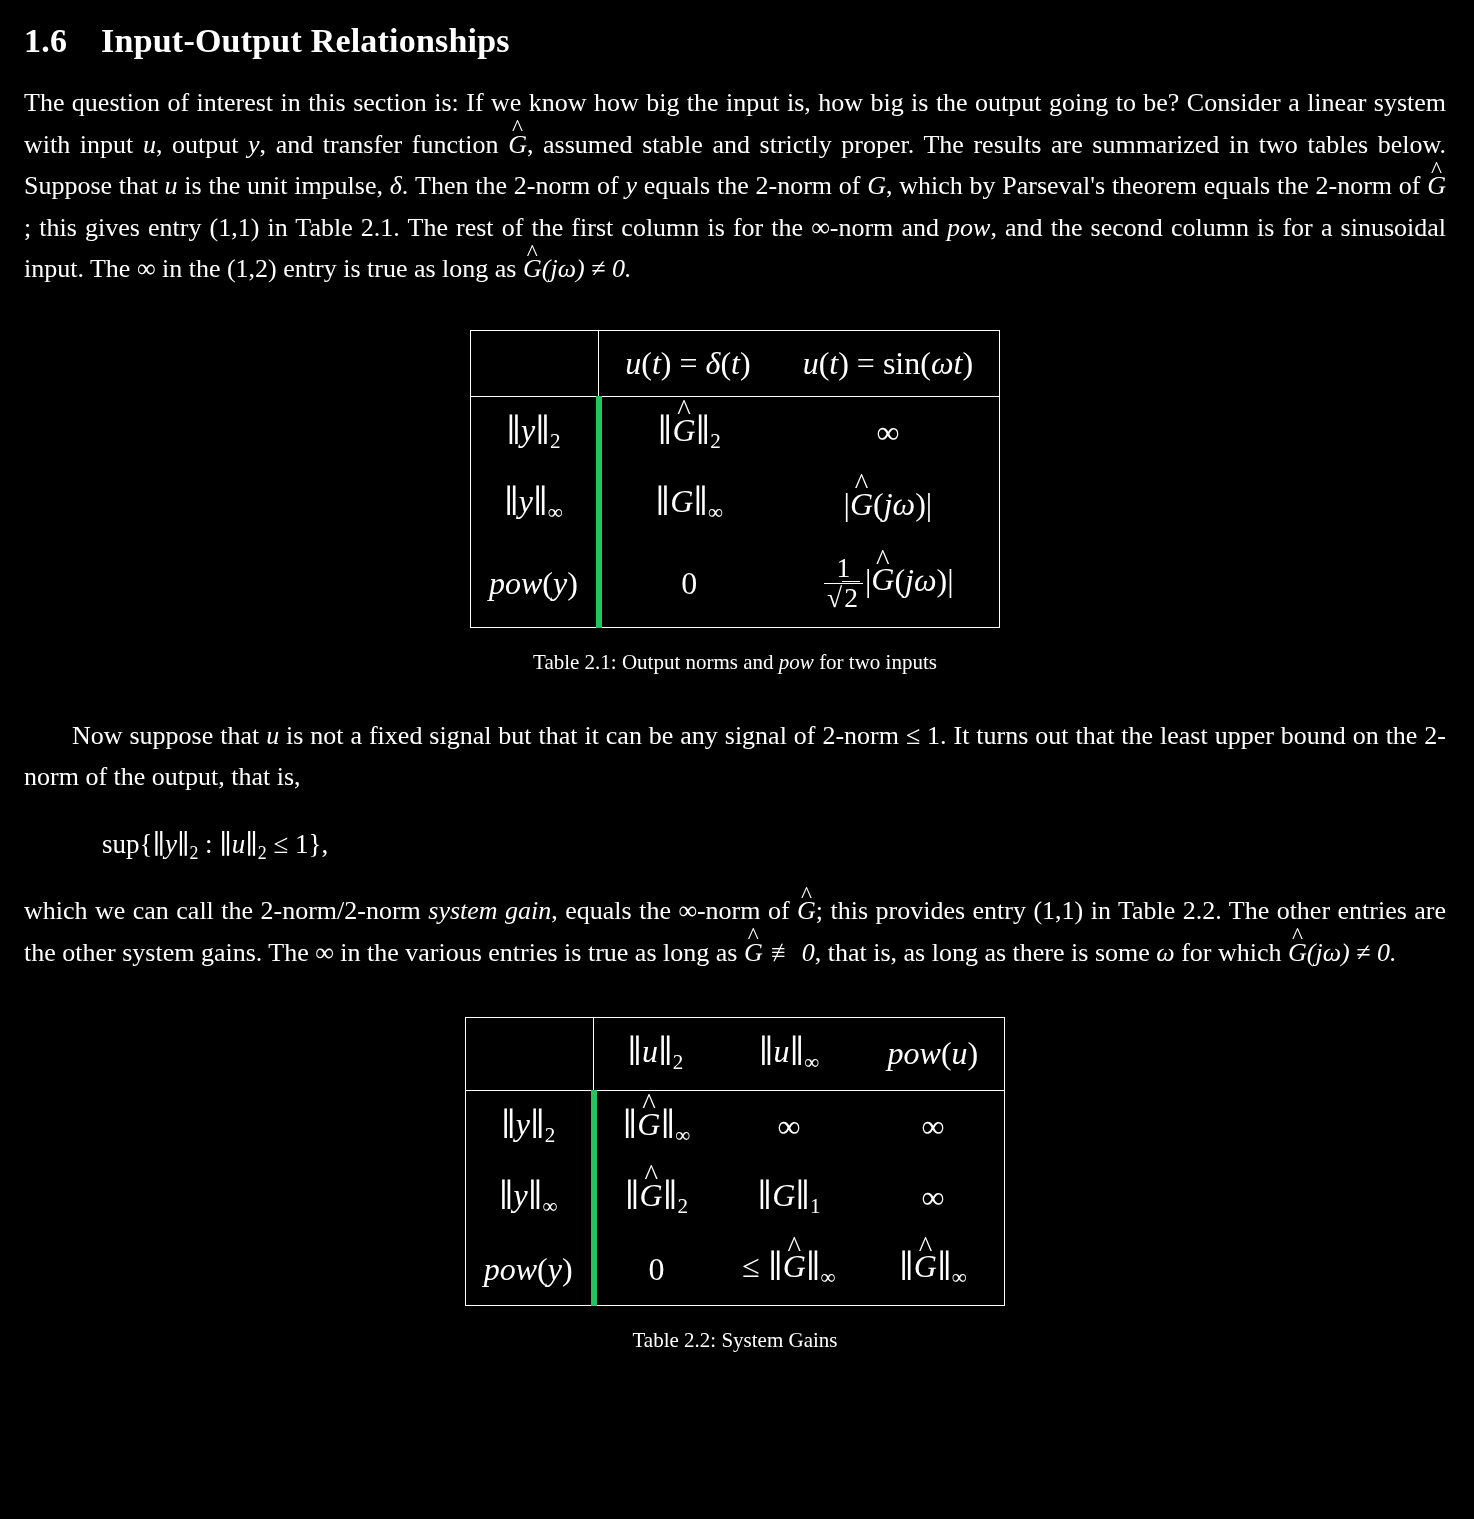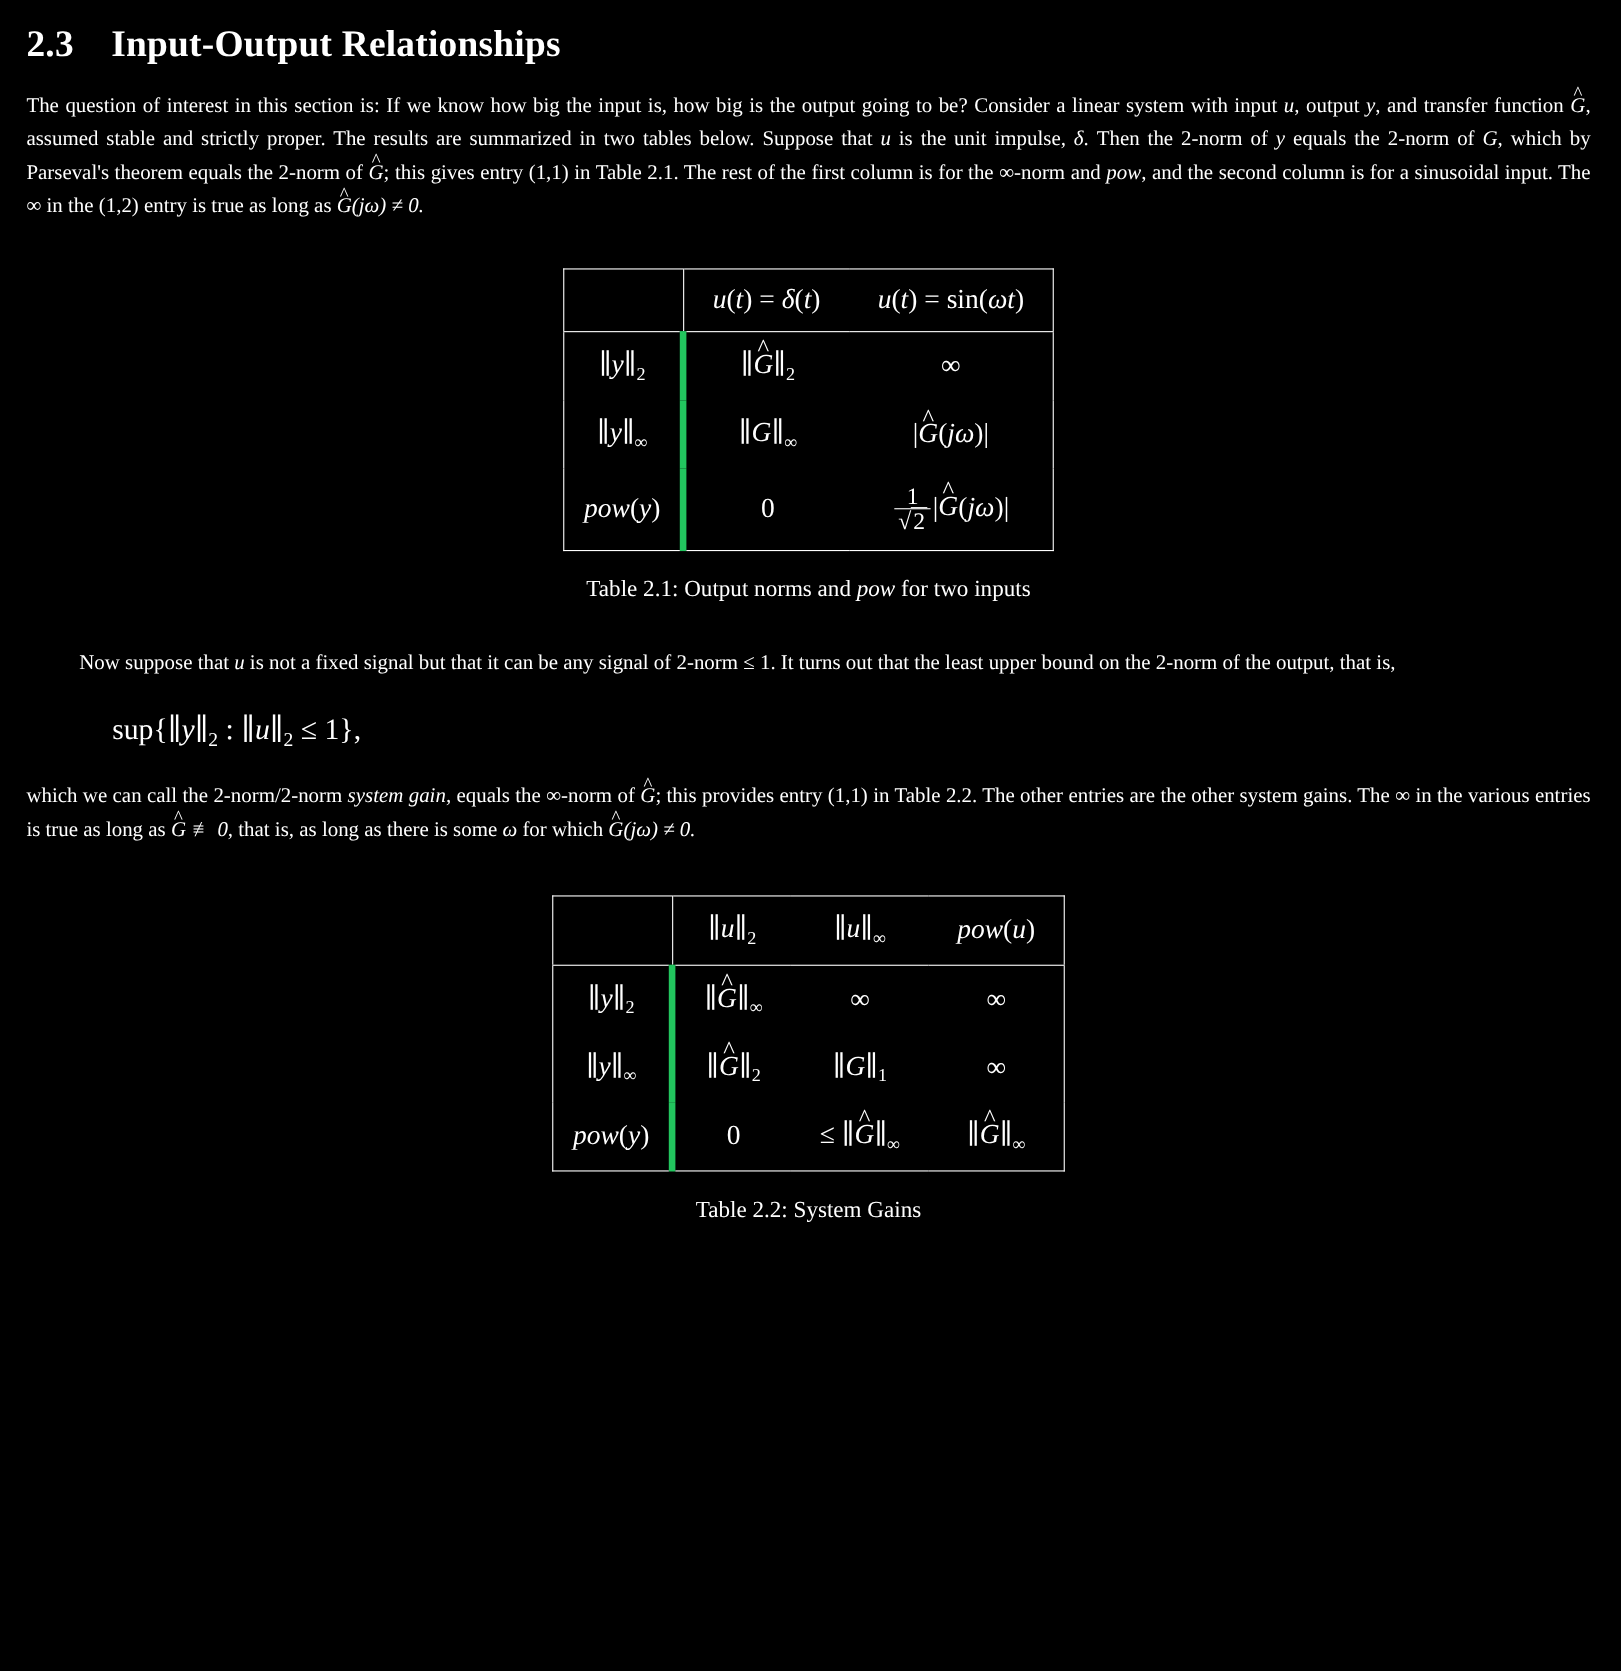--- a/index.html
+++ b/index.html
@@ -22,21 +22,21 @@
   h2.section-title {
     font-size: 34px;
     font-weight: bold;
     margin: 8px 0 22px 0;
     letter-spacing: 0.2px;
   }
   h2.section-title .num {
     margin-right: 34px;
   }
   p.body {
-    font-size: 19px;
+    font-size: 26px;
     line-height: 1.60;
     margin: 0 0 18px 0;
     text-align: justify;
     text-justify: inter-word;
   }
   p.indent { text-indent: 48px; }
   .math { font-family: "Liberation Serif", serif; font-style: italic; }
   .mathup { font-style: normal; text-align: right; }
   .hat { position: relative; display: inline-block; }
   .hat > .hatmark {
@@ -50,21 +50,21 @@
   sub, sup { font-size: 0.66em; font-style: normal; }
 
   
   .table-wrap {
     display: flex;
     justify-content: center;
     margin: 40px 0 0 0;
   }
   table.matrix {
     border-collapse: collapse;
-    font-size: 25px;
+    font-size: 32px;
     padding-left: 28px;
   }
   table.matrix td {
     border: 1px solid #ffffff;
     padding: 0;
     text-align: center;
     vertical-align: middle;
   }
   
   table.matrix {
@@ -113,21 +113,21 @@
   }
   .t2 td { padding: 12px 30px; }
   .t2 td.rowlabel, .t2 td.corner { padding-left: 16px; padding-right: 16px; }
 </style>
 </head>
 <body>
 
 <div class="page">
 
   <h2 class="section-title">
-    <span class="num">2.3</span><span>Input-Output Relationships</span>
+    <span class="num">1.6</span><span>Input-Output Relationships</span>
   </h2>
 
   <p class="body"><span>The question of interest in this section is: If we know how big the input is, how big is the output going to be? Consider a linear system with input </span><span class="math">u</span><span>, output </span><span class="math">y</span><span>, and transfer function </span><span class="math hat"><span class="hatmark">^</span><span>G</span></span><span>, assumed stable and strictly proper. The results are summarized in two tables below. Suppose that </span><span class="math">u</span><span> is the unit impulse, </span><span class="math">δ</span><span>. Then the 2-norm of </span><span class="math">y</span><span> equals the 2-norm of </span><span class="math">G</span><span>, which by Parseval's theorem equals the 2-norm of </span><span class="math hat"><span class="hatmark">^</span><span>G</span></span><span>; this gives entry (1,1) in Table 2.1. The rest of the first column is for the ∞-norm and </span><span class="math">pow</span><span>, and the second column is for a sinusoidal input. The ∞ in the (1,2) entry is true as long as </span><span class="math hat"><span class="hatmark">^</span>G</span><span class="math">(jω) ≠ 0.</span></p>
 
   <div class="table-wrap">
     <table class="matrix">
       <tbody>
           <tr>
         <td class="corner">&nbsp;&nbsp;&nbsp;&nbsp;&nbsp;&nbsp;&nbsp;&nbsp;&nbsp;</td>
         <td class="hdr">

